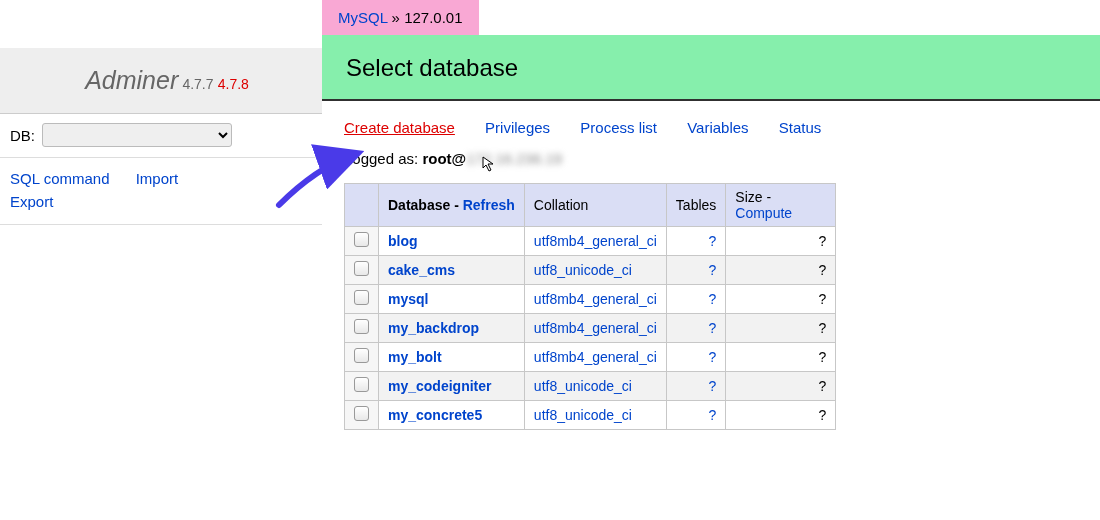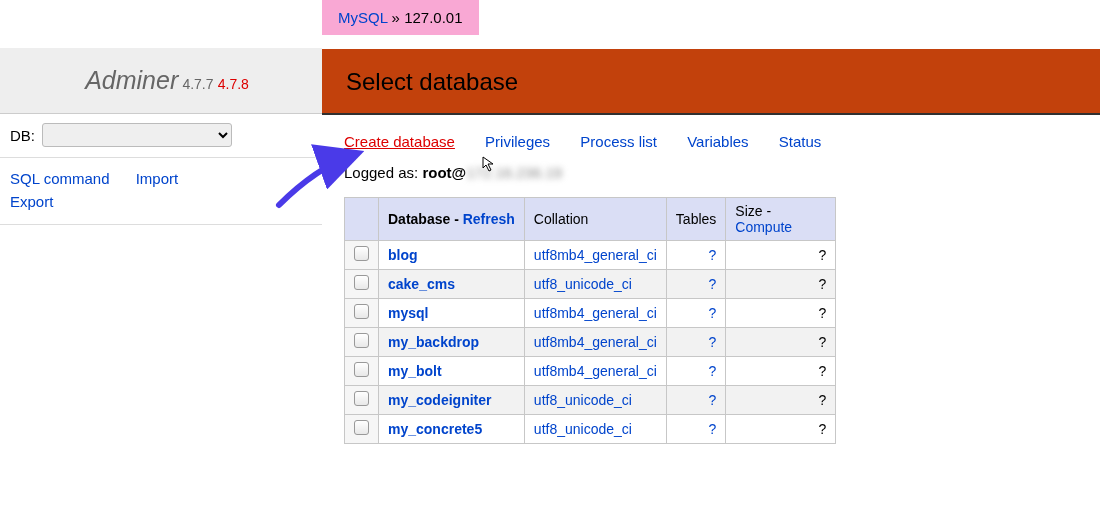--- a/index.html
+++ b/index.html
@@ -17,21 +17,21 @@
     .sidebar-db label { color: #000; }
     .sidebar-db select { width: 190px; height: 24px; background: #efefef; border: 1px solid #bbb; border-radius: 3px; }
     .sidebar-links { padding: 9px 10px 10px 10px; border-bottom: 1px solid #ddd; line-height: 1.55; }
     .sidebar-links a { margin-right: 22px; white-space: nowrap; }
     
     .main { flex: 1; padding: 0; position: relative; }
     .breadcrumb { background: #f9a8d4; padding: 9px 16px; display: inline-block; font-size: 15px; }
     .breadcrumb-sep { color: #000; }
     .breadcrumb-current { color: #000; }
     
-    .page-title-wrap { background: #c2410c; border-bottom: 2px solid #303030; margin-top: 14px; padding: 19px 24px 17px 24px; }
+    .page-title-wrap { background: #86efac; border-bottom: 2px solid #303030; padding: 19px 24px 17px 24px; }
     .page-title { font-size: 24px; font-weight: normal; color: #000; }
     
     .content { padding: 18px 22px 0 22px; }
     .top-links { margin-bottom: 14px; }
     .top-links a { margin-right: 26px; font-size: 15px; }
     .top-links a.active { color: #d00; text-decoration: underline; }
     
     .version-line { margin-bottom: 10px; font-size: 15px; }
     .logged-line { margin-bottom: 16px; font-size: 15px; }
     .blur { filter: blur(3px); color: #888; }

